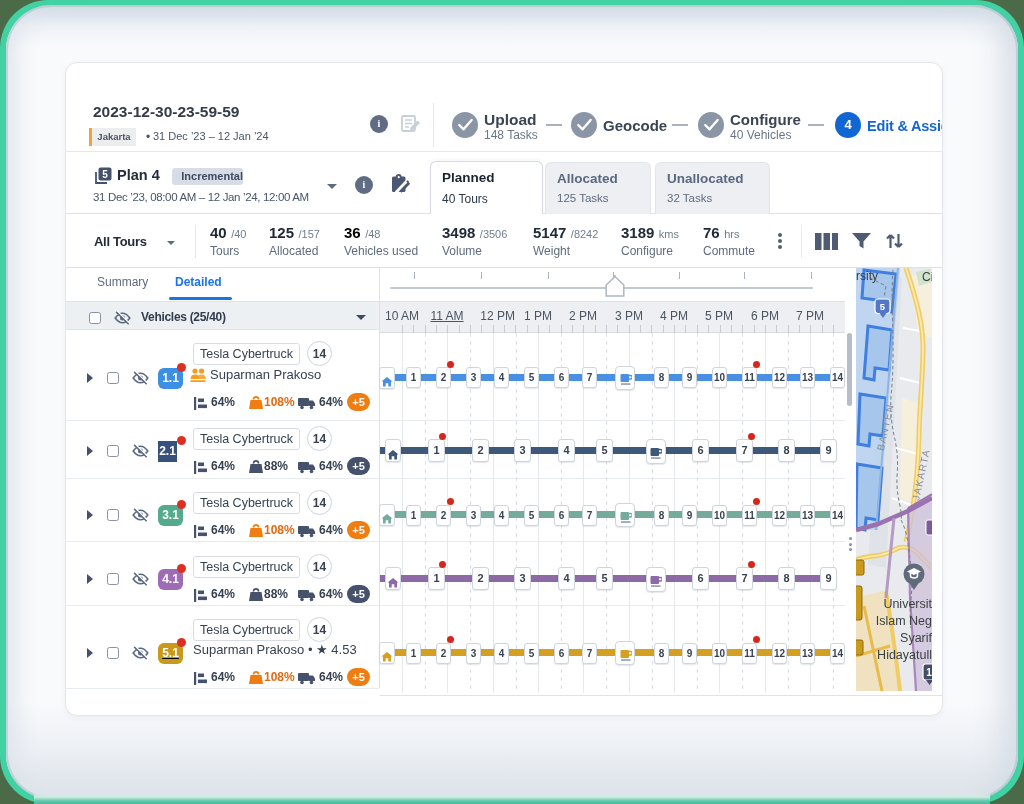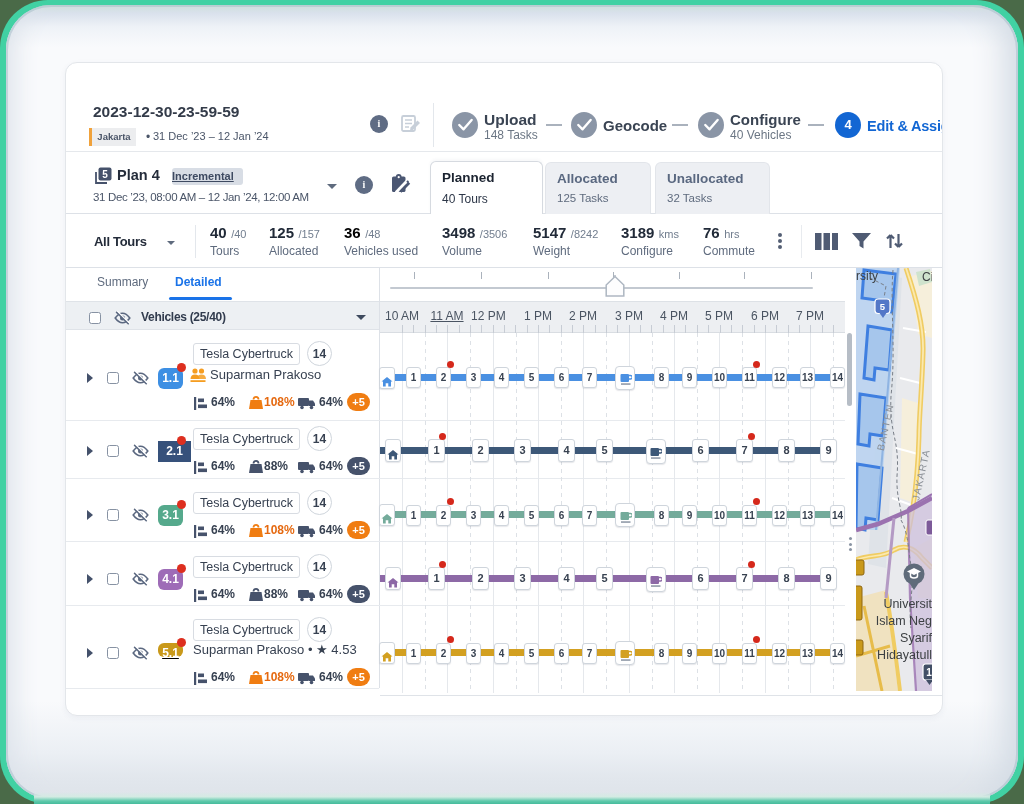--- a/index.html
+++ b/index.html
@@ -39,21 +39,21 @@
       <div style="position:absolute;left:769px;top:49px;width:26px;height:26px;border-radius:50%;background:#1266d3;color:#fff;font-weight:bold;font-size:13px;text-align:center;line-height:26px;">4</div>
       <div style="position:absolute;left:801px;top:55px;font-size:14.5px;letter-spacing:-0.2px;font-weight:bold;color:#1266d3;white-space:nowrap;">Edit &amp; Assig</div>
       <div style="position:absolute;left:0px;top:89px;width:878px;height:62px;border-bottom:1px solid #dde1e7;"></div>
       <div style="position:absolute;left:27px;top:103px;width:20px;height:19px;"><svg width="20" height="19" viewBox="0 0 20 19" style="">
           <path d="M3 6 V17 H14" stroke="#46526b" stroke-width="1.8" fill="none"></path>
           <rect x="5.5" y="1.5" width="13" height="13" rx="2" fill="#46526b"></rect>
           <text x="12" y="11.5" font-size="10" font-weight="bold" fill="#fff" text-anchor="middle" font-family="Liberation Sans">5</text>
         </svg></div>
       <div style="position:absolute;left:51px;top:104px;font-size:14.5px;font-weight:bold;color:#242c3a;">Plan 4</div>
       <div style="position:absolute;left:106px;top:105px;width:71px;height:17px;background:#d8dde5;border-radius:3px;">
-        <div style="font-size:11px;font-weight:bold;color:#3e4a61;line-height:17px;text-align:left;text-decoration:underline;">Incremental</div>
+        <div style="font-size:11px;font-weight:bold;color:#3e4a61;line-height:17px;text-align:right;">Incremental</div>
       </div>
       <div style="position:absolute;left:27px;top:128px;font-size:11.5px;letter-spacing:-0.35px;color:#4a5568;">31 Dec ’23, 08:00 AM – 12 Jan ’24, 12:00 AM</div>
       <div style="position:absolute;left:261px;top:121px;width:0;height:0;border-left:5px solid transparent;border-right:5px solid transparent;border-top:5px solid #5f6b7e;"></div>
       <div style="position:absolute;left:289px;top:113px;width:18px;height:18px;border-radius:50%;background:#5f6c84;color:#fff;font:bold 10px 'Liberation Serif',serif;text-align:center;line-height:18px;">i</div>
       <div style="position:absolute;left:325px;top:110px;width:20px;height:21px;"><svg width="20" height="21" viewBox="0 0 20 21" style="">
           <rect x="1" y="3.5" width="13.5" height="15.5" rx="1.6" fill="#4b5773"></rect>
           <circle cx="7.7" cy="3.8" r="2.9" fill="#4b5773"></circle>
           <circle cx="7.7" cy="4.2" r="1.1" fill="#fff"></circle>
           <line x1="16.5" y1="7.5" x2="5" y2="19.5" stroke="#fff" stroke-width="3.2"></line>
           <line x1="18.2" y1="9.8" x2="9.5" y2="18.8" stroke="#4b5773" stroke-width="2.7"></line>
@@ -169,21 +169,21 @@
         <div style="font-size:11px;font-weight:bold;color:#fff;text-align:center;line-height:18px;">+5</div>
       </div>
       <div style="position:absolute;left:21px;top:383px;width:0;height:0;border-top:5px solid transparent;border-bottom:5px solid transparent;border-left:6px solid #44516b;"></div>
       <div style="position:absolute;left:41px;top:382px;width:12px;height:12px;border:1.6px solid #8792a3;border-radius:2.5px;background:#fff;"></div>
       <div style="position:absolute;left:65.5px;top:381px;width:17px;height:14px;"><svg width="17" height="14" viewBox="0 0 17 14" style="">
           <path d="M1.2 7 C3.8 3.4 6.3 2.2 8.5 2.2 C10.7 2.2 13.2 3.4 15.8 7 C13.2 10.6 10.7 11.8 8.5 11.8 C6.3 11.8 3.8 10.6 1.2 7 Z" fill="none" stroke="#5b6880" stroke-width="1.6"></path>
           <circle cx="8.5" cy="7" r="2.5" fill="#5b6880"></circle>
           <line x1="2.2" y1="0.8" x2="14.8" y2="13.2" stroke="#5b6880" stroke-width="1.7"></line>
           <line x1="3.3" y1="0.1" x2="15.9" y2="12.5" stroke="#fff" stroke-width="1.1"></line>
         </svg></div>
-      <div style="position:absolute;left:92px;top:378px;width:33px;height:21px;background:#36517b;border-radius:0;">
+      <div style="position:absolute;left:92px;top:378px;width:19px;height:21px;background:#36517b;border-radius:0;">
         <div style="font-size:12px;font-weight:bold;color:#fff;text-align:center;line-height:21px;">2.1</div>
       </div>
       <div style="position:absolute;left:111px;top:373px;width:9px;height:9px;background:#dd2f1f;border-radius:50%;"></div>
       <div style="position:absolute;left:127px;top:365px;width:107px;height:22px;background:#fff;border:1px solid #d8dce2;border-radius:3px;">
         <div style="font-size:12.5px;color:#374151;text-align:center;line-height:20px;">Tesla Cybertruck</div>
       </div>
       <div style="position:absolute;left:241px;top:363px;width:25px;height:25px;background:#fff;border:1px solid #cfd5dc;border-radius:50%;">
         <div style="font-size:12px;font-weight:bold;color:#374151;text-align:center;line-height:24px;">14</div>
       </div>
       <div style="position:absolute;left:128px;top:396.5px;width:13px;height:13px;"><svg width="13" height="13" viewBox="0 0 13 13" style="">
@@ -286,21 +286,21 @@
         <div style="font-size:11px;font-weight:bold;color:#fff;text-align:center;line-height:18px;">+5</div>
       </div>
       <div style="position:absolute;left:21px;top:585px;width:0;height:0;border-top:5px solid transparent;border-bottom:5px solid transparent;border-left:6px solid #44516b;"></div>
       <div style="position:absolute;left:41px;top:584px;width:12px;height:12px;border:1.6px solid #8792a3;border-radius:2.5px;background:#fff;"></div>
       <div style="position:absolute;left:65.5px;top:583px;width:17px;height:14px;"><svg width="17" height="14" viewBox="0 0 17 14" style="">
           <path d="M1.2 7 C3.8 3.4 6.3 2.2 8.5 2.2 C10.7 2.2 13.2 3.4 15.8 7 C13.2 10.6 10.7 11.8 8.5 11.8 C6.3 11.8 3.8 10.6 1.2 7 Z" fill="none" stroke="#5b6880" stroke-width="1.6"></path>
           <circle cx="8.5" cy="7" r="2.5" fill="#5b6880"></circle>
           <line x1="2.2" y1="0.8" x2="14.8" y2="13.2" stroke="#5b6880" stroke-width="1.7"></line>
           <line x1="3.3" y1="0.1" x2="15.9" y2="12.5" stroke="#fff" stroke-width="1.1"></line>
         </svg></div>
-      <div style="position:absolute;left:92px;top:580px;width:25px;height:14px;background:#c9991b;border-radius:6px;text-decoration:underline;">
+      <div style="position:absolute;left:92px;top:580px;width:25px;height:21px;background:#c9991b;border-radius:6px;text-decoration:underline;">
         <div style="font-size:12px;font-weight:bold;color:#fff;text-align:center;line-height:21px;">5.1</div>
       </div>
       <div style="position:absolute;left:111px;top:575px;width:9px;height:9px;background:#dd2f1f;border-radius:50%;"></div>
       <div style="position:absolute;left:127px;top:556px;width:107px;height:22px;background:#fff;border:1px solid #d8dce2;border-radius:3px;">
         <div style="font-size:12.5px;color:#374151;text-align:center;line-height:20px;">Tesla Cybertruck</div>
       </div>
       <div style="position:absolute;left:241px;top:554px;width:25px;height:25px;background:#fff;border:1px solid #cfd5dc;border-radius:50%;">
         <div style="font-size:12px;font-weight:bold;color:#374151;text-align:center;line-height:24px;">14</div>
       </div>
       <div style="position:absolute;left:127px;top:579px;font-size:13px;color:#374151;white-space:nowrap;">Suparman Prakoso • ★ 4.53</div>
@@ -332,21 +332,21 @@
       <div style="position:absolute;left:613px;top:209px;width:1px;height:7px;background:#aab2bc;"></div>
       <div style="position:absolute;left:678px;top:209px;width:1px;height:7px;background:#aab2bc;"></div>
       <div style="position:absolute;left:745px;top:209px;width:1px;height:7px;background:#aab2bc;"></div>
       <div style="position:absolute;left:324px;top:224px;width:423px;height:2px;background:#c3c9d1;border-radius:1px;"></div>
       <div style="position:absolute;left:539px;top:211px;width:20px;height:23px;"><svg width="20" height="23" viewBox="0 0 20 23" style="">
           <path d="M10 1 V2.5 M10 2.5 L18.8 11 V22 H1.2 V11 Z" fill="#fdfdfe" stroke="#aeb7c2" stroke-width="1.5"></path>
         </svg></div>
       <div style="position:absolute;left:314px;top:238px;width:465px;height:32px;background:#edeff2;border-top:1px solid #dde1e6;border-bottom:1px solid #d9dde2;"></div>
       <div style="position:absolute;left:314px;top:246px;font-size:12px;color:#4a5462;width:44px;text-align:center;">10 AM</div>
       <div style="position:absolute;left:359px;top:246px;font-size:12px;color:#4a5462;width:44px;text-align:center;text-decoration:underline;">11 AM</div>
-      <div style="position:absolute;left:405px;top:246px;font-size:12px;color:#4a5462;width:44px;text-align:left;">12 PM</div>
+      <div style="position:absolute;left:405px;top:246px;font-size:12px;color:#4a5462;width:44px;text-align:right;">12 PM</div>
       <div style="position:absolute;left:450px;top:246px;font-size:12px;color:#4a5462;width:44px;text-align:center;">1 PM</div>
       <div style="position:absolute;left:495px;top:246px;font-size:12px;color:#4a5462;width:44px;text-align:center;">2 PM</div>
       <div style="position:absolute;left:541px;top:246px;font-size:12px;color:#4a5462;width:44px;text-align:center;">3 PM</div>
       <div style="position:absolute;left:586px;top:246px;font-size:12px;color:#4a5462;width:44px;text-align:center;">4 PM</div>
       <div style="position:absolute;left:631px;top:246px;font-size:12px;color:#4a5462;width:44px;text-align:center;">5 PM</div>
       <div style="position:absolute;left:677px;top:246px;font-size:12px;color:#4a5462;width:44px;text-align:center;">6 PM</div>
       <div style="position:absolute;left:722px;top:246px;font-size:12px;color:#4a5462;width:44px;text-align:center;">7 PM</div>
       <div style="position:absolute;left:336px;top:262px;width:1px;height:8px;background:#c7ccd4;"></div>
       <div style="position:absolute;left:347px;top:262px;width:1px;height:8px;background:#c7ccd4;"></div>
       <div style="position:absolute;left:359px;top:262px;width:1px;height:8px;background:#c7ccd4;"></div>

